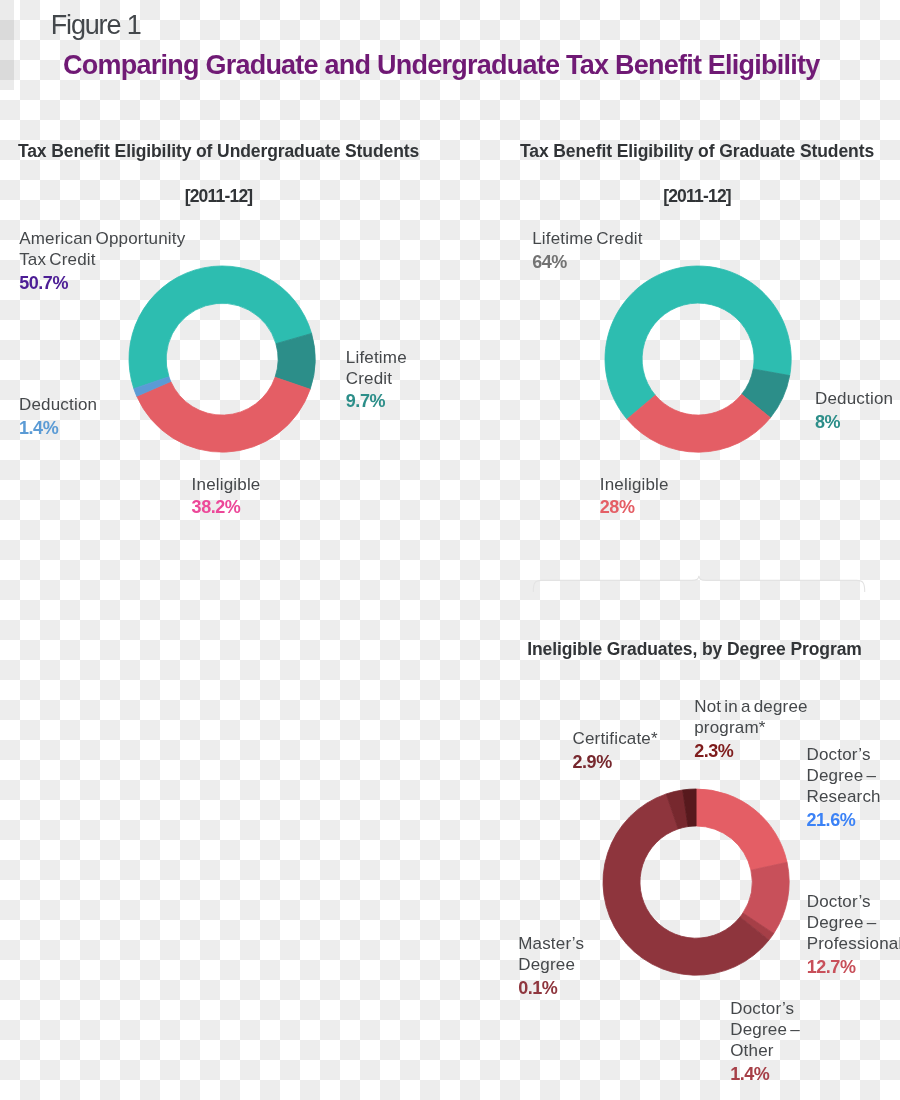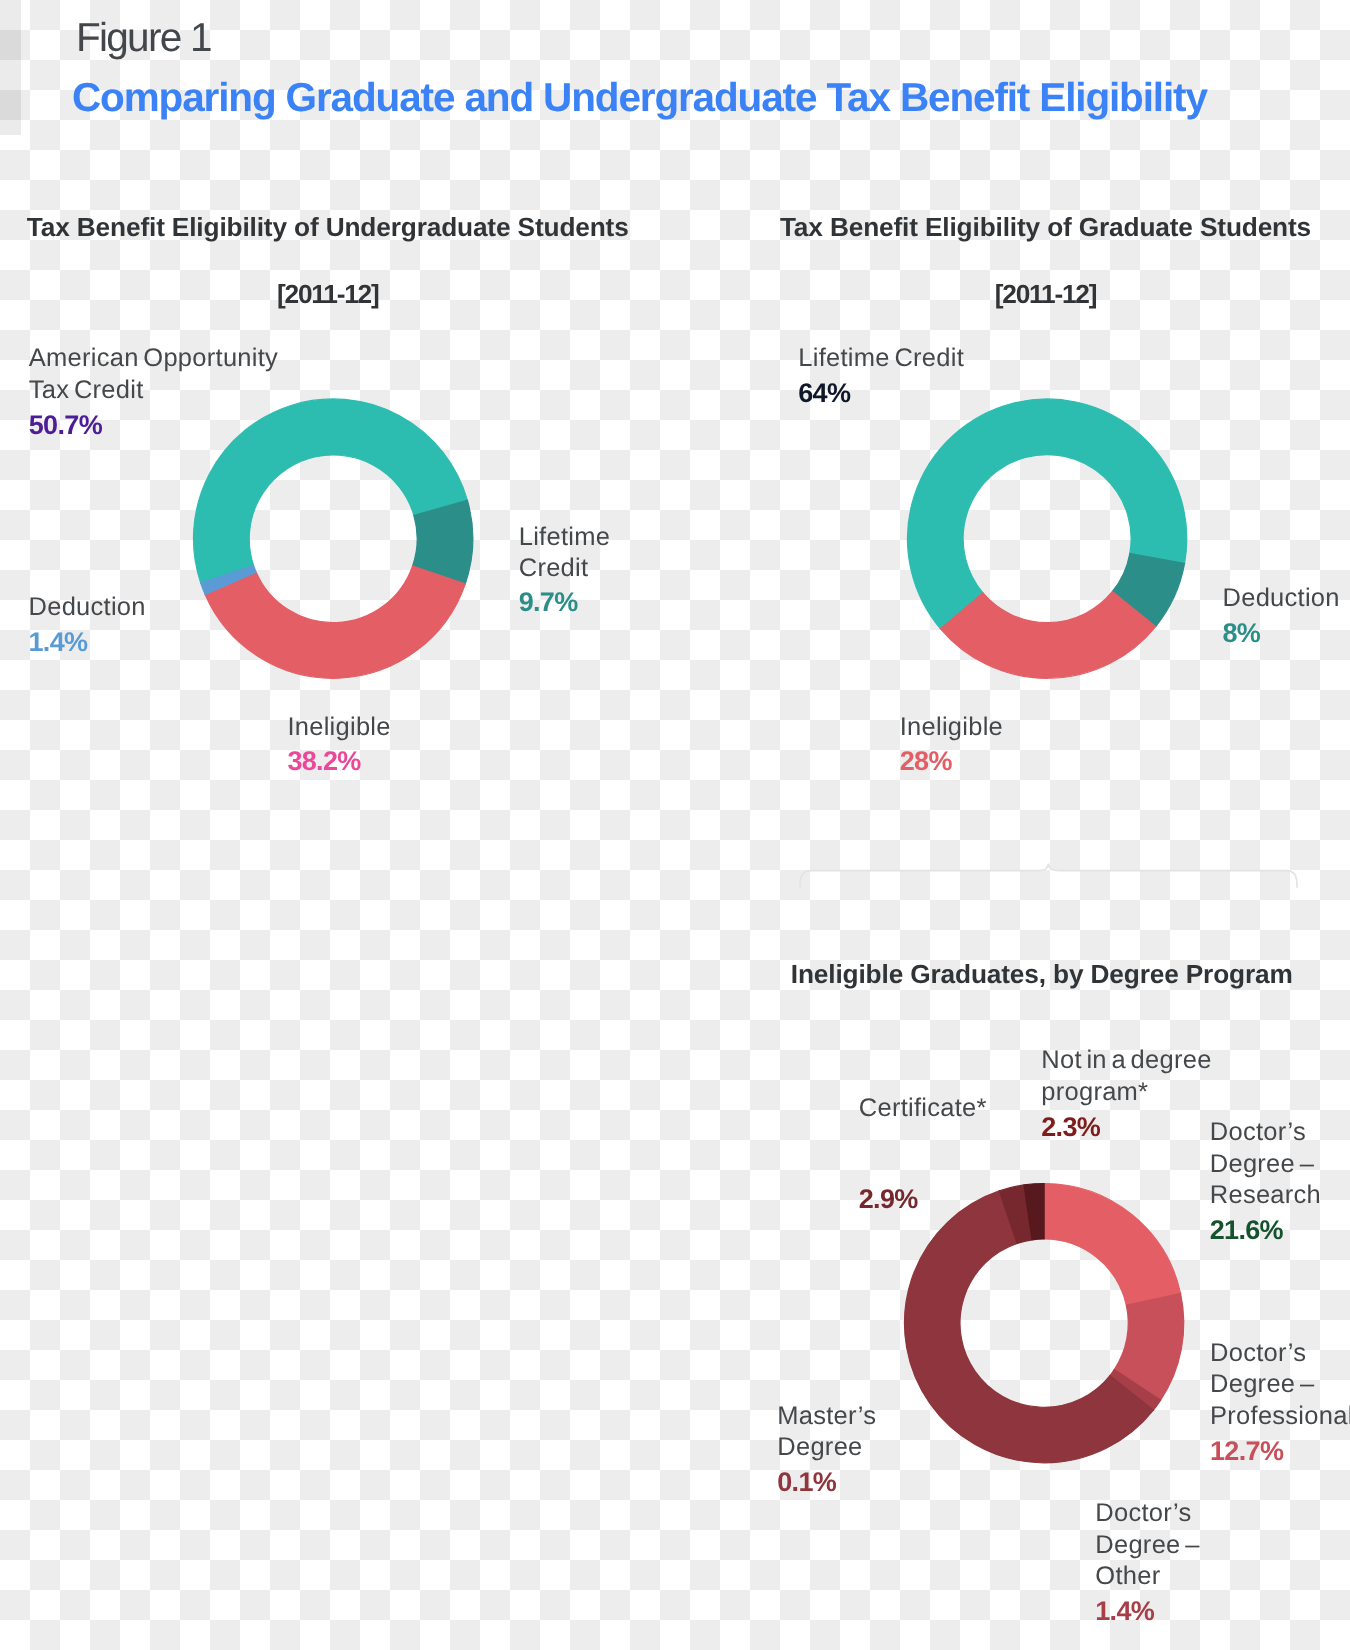--- a/index.html
+++ b/index.html
@@ -13,21 +13,21 @@
       linear-gradient(45deg,#ededed 25%,transparent 25%,transparent 75%,#ededed 75%);
     background-size:40px 40px;
     background-position:0 0, 20px 20px;
     -webkit-font-smoothing:antialiased;
   }
   .root{position:absolute;left:0;top:0;width:900px;height:1092px;padding-left:28px;}
 
   .watermark{position:absolute;left:0;top:0;width:13.8px;height:89.7px;background:rgba(0,0,0,0.078);}
 
   .fig-label{position:absolute;left:50.7px;top:10px;font-size:27px;line-height:30px;color:#43474b;letter-spacing:-1.15px;white-space:nowrap;}
-  .fig-title{position:absolute;left:48px;top:51.0px;font-size:27px;line-height:28px;font-weight:bold;color:#3b82f6;letter-spacing:-0.76px;white-space:nowrap;}
+  .fig-title{position:absolute;left:63px;top:51.0px;font-size:27px;line-height:28px;font-weight:bold;color:#701a75;letter-spacing:-0.76px;white-space:nowrap;}
 
   .panel-title{position:absolute;font-size:17.5px;line-height:21px;font-weight:bold;color:#313437;letter-spacing:-0.1px;text-align:center;}
   .panel-title > div:nth-child(2){letter-spacing:-0.8px;margin-top:24px;}
 
   .lbl{position:absolute;font-size:17px;line-height:21.1px;color:#45484b;white-space:nowrap;letter-spacing:0.18px;word-spacing:-1.8px;}
   .lbl .pct{font-weight:bold;display:block;font-size:18px;letter-spacing:-0.45px;line-height:21.1px;position:relative;top:2.6px;}
 
   .note{position:absolute;left:20.5px;top:636.2px;font-size:17px;line-height:21.1px;color:#b9b9b9;white-space:nowrap;}
   .note > div:nth-child(2){letter-spacing:-0.72px;}
 
@@ -90,56 +90,56 @@
       <div class="lbl" style="left: 191.6px; top: 473.6px;">
         <div>Ineligible</div>
         <div class="pct" style="color: #ec4899;">38.2%</div>
       </div>
       <div class="lbl" style="left: 19px; top: 394.2px;">
         <div>Deduction</div>
         <div class="pct" style="color: rgb(91, 155, 213);">1.4%</div>
       </div>
       <div class="lbl" style="left: 532.2px; top: 228.3px;">
         <div>Lifetime Credit</div>
-        <div class="pct" style="color: #0f172a;">64%</div>
+        <div class="pct" style="color: #737373;">64%</div>
       </div>
       <div class="lbl" style="left: 815px; top: 388.3px;">
         <div>Deduction</div>
         <div class="pct" style="color: rgb(44, 142, 137);">8%</div>
       </div>
       <div class="lbl" style="left: 599.8px; top: 473.6px;">
         <div>Ineligible</div>
         <div class="pct" style="color: rgb(228, 94, 101);">28%</div>
       </div>
       <div class="lbl" style="left: 806.5px; top: 743.8px;">
         <div>Doctor’s</div>
         <div>Degree –</div>
         <div>Research</div>
-        <div class="pct" style="color: #14532d;">21.6%</div>
+        <div class="pct" style="color: #3b82f6;">21.6%</div>
       </div>
       <div class="lbl" style="left: 806.7px; top: 890.7px;">
         <div>Doctor’s</div>
         <div>Degree –</div>
         <div>Professional</div>
         <div class="pct" style="color: rgb(200, 80, 90);">12.7%</div>
       </div>
       <div class="lbl" style="left: 730.2px; top: 998px;">
         <div>Doctor’s</div>
         <div>Degree –</div>
         <div>Other</div>
         <div class="pct" style="color: rgb(166, 63, 71);">1.4%</div>
       </div>
       <div class="lbl" style="left: 518.2px; top: 932.8px;">
         <div>Master’s</div>
         <div>Degree</div>
         <div class="pct" style="color: rgb(142, 53, 61);">0.1%</div>
       </div>
       <div class="lbl" style="left: 572.5px; top: 727.9px;">
         <div>Certificate*</div>
-        <div class="pct" style="color: rgb(119, 40, 46); margin-top: 37px;">2.9%</div>
+        <div class="pct" style="color: rgb(119, 40, 46);">2.9%</div>
       </div>
       <div class="lbl" style="left: 694.2px; top: 696.4px;">
         <div>Not in a degree</div>
         <div>program*</div>
         <div class="pct" style="color: #7f1d1d;">2.3%</div>
       </div>
     </div>
 
   <svg class="brace" width="360" height="36" viewBox="0 0 360 36" style="left: 520px; top: 565px;">
     <path id="brace-path" fill="none" stroke-linecap="round" d="M 13.3 26.5 C 13.3 18.5 14.6 15.4 21.3 15.4 L 171.4 15.4 C 177.6 15.4 178.4 13.8 178.9 10.8 C 179.4 13.8 180.2 15.4 186.4 15.4 L 336.7 15.4 C 343.4 15.4 344.7 18.5 344.7 26.5" stroke="#e3e3e3" stroke-width="1.1"></path>

